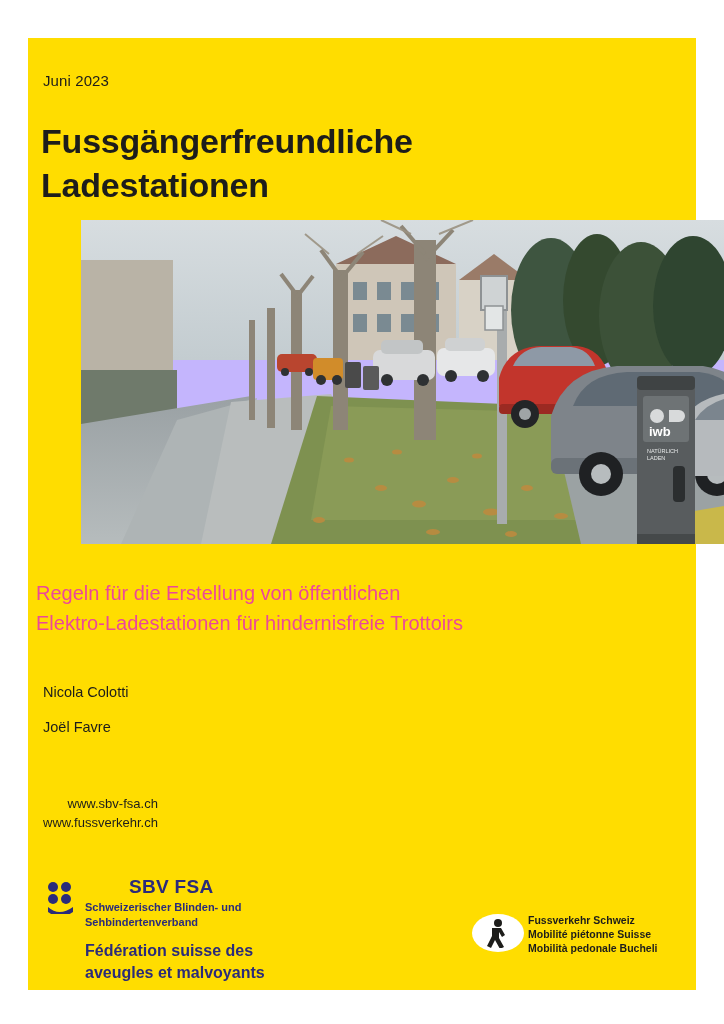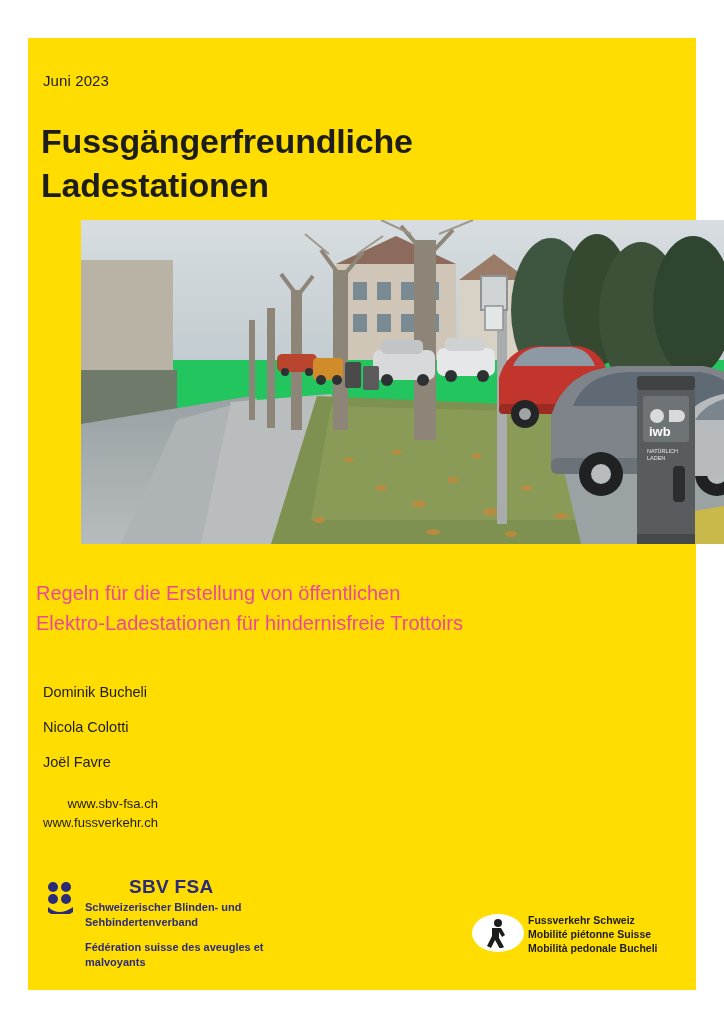--- a/index.html
+++ b/index.html
@@ -48,21 +48,21 @@
   .title .line { display: block; }
 
   
   .photo {
     position: absolute;
     left: 81px;
     top: 220px;
     width: 643px;
     height: 324px;
     overflow: hidden;
-    background: #22c55e;
+    background: #c4b5fd;
   }
   .photo svg { display: block; }
 
   .subtitle {
     position: absolute;
     left: 36px;
     top: 578px;
     width: 620px;
     font-size: 20px;
     color: #ec4899;
@@ -127,21 +127,21 @@
     font-size: 11px;
     font-weight: bold;
     color: #2b2b7a;
     line-height: 1.35;
     width: 230px;
   }
   .logo-sbv .sbv-fr {
     position: absolute;
     left: 40px;
     top: 64px;
-    font-size: 11px;
+    font-size: 16px;
     font-weight: bold;
     color: #2b2b7a;
     line-height: 1.35;
     width: 230px;
   }
 
   
   .logo-fvs {
     position: absolute;
     left: 472px;
@@ -344,21 +344,20 @@
     </g>
   </svg>
 </div>
 
 <div class="subtitle">
   <span class="line">Regeln für die Erstellung von  öffentlichen</span>
   <span class="line">Elektro-Ladestationen für hindernisfreie Trottoirs</span>
 </div>
 
 <div class="authors">
-  <span class="author">Dominik Bucheli</span>
   <span class="author">Nicola Colotti</span>
   <span class="author">Joël Favre</span>
 </div>
 
 <div class="urls">
   <span class="url">www.sbv-fsa.ch</span>
   <span class="url">www.fussverkehr.ch</span>
 </div>
 
 <div class="logo-sbv">

